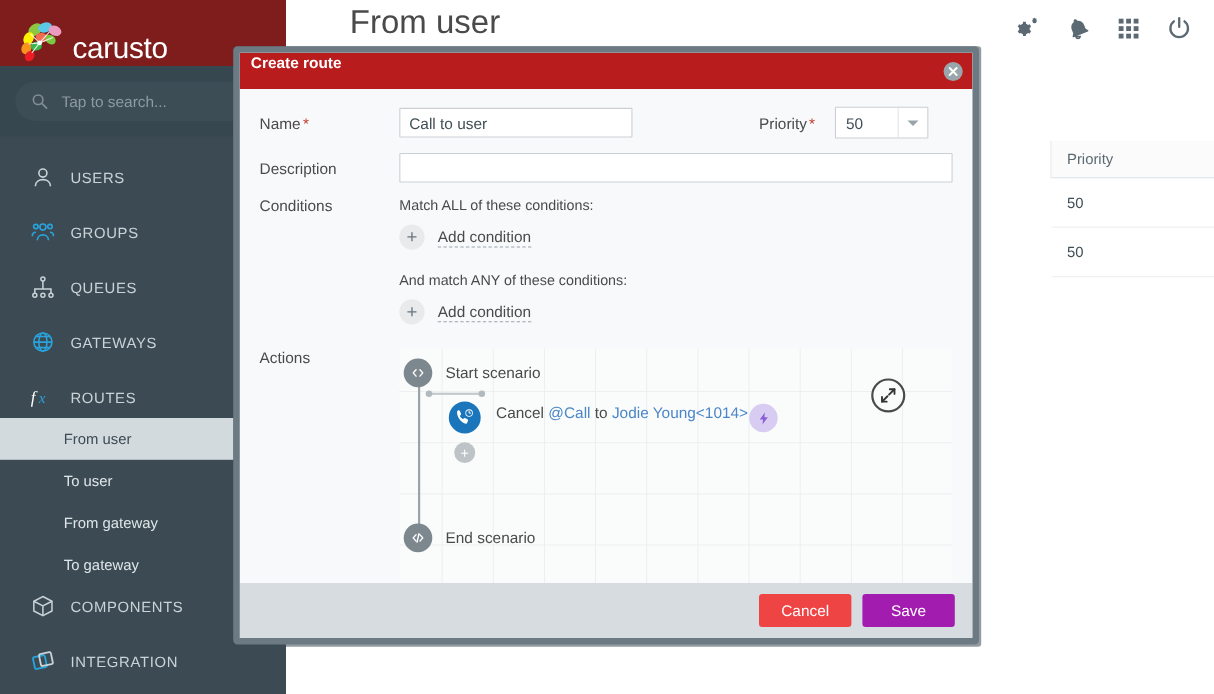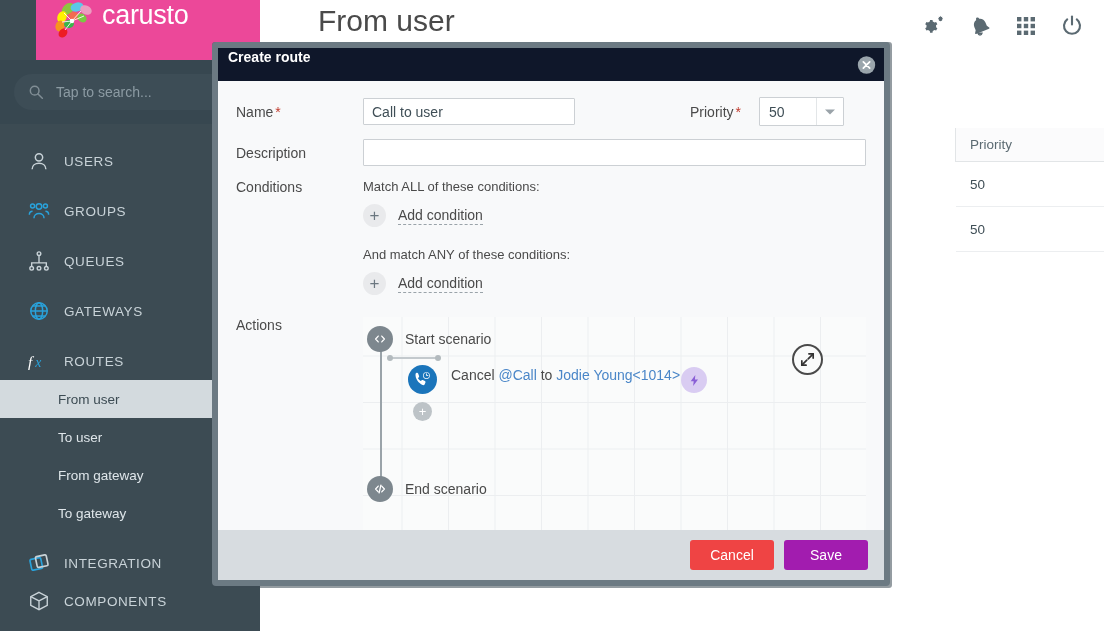--- a/index.html
+++ b/index.html
@@ -12,22 +12,22 @@
   }
   #app { position: relative; width: 1104px; height: 631px; }
 
   
   .sidebar {
     position: absolute; left: 0; top: 0;
     width: 260px; height: 631px;
     background: #3c4b53;
   }
   .brand {
-    height: 60px; display: flex; align-items: flex-start;
-    padding-left: 18px; background: #ec4899; margin-left: 36px;
+    height: 60px; display: flex; align-items: flex-end;
+    padding-left: 18px; background: #7f1d1d;
   }
   .brand-logo { width: 46px; height: 42px; position: relative; flex: none; }
   .brand-name {
     color: #ffffff; font-size: 27px; letter-spacing: -0.3px;
     margin-left: 2px; font-weight: 400;
   }
   .search-wrap {
     height: 64px; background: #374750;
     display: flex; align-items: center; padding: 0 14px;
   }
@@ -109,21 +109,21 @@
   .modal {
     position: absolute; left: 212px; top: 42px;
     width: 678px; height: 544px;
     border: 6px solid #6c7a83;
     border-radius: 4px;
     background: #fafafb;
     display: flex; flex-direction: column;
     overflow: hidden;
   }
   .modal-title-bar {
-    height: 33px; background: #0f172a; color: #ffffff;
+    height: 33px; background: #b91c1c; color: #ffffff;
     display: flex; align-items: center;
     padding: 0 8px 16px 10px; flex: none;
     position: relative;
   }
   .modal-title { font-size: 14px; font-weight: 700; }
   .modal-close {
     position: absolute; right: 8px; top: 50%;
     transform: translateY(-50%);
     width: 19px; height: 19px;
   }
@@ -351,34 +351,34 @@
       <div class="nav-sub">
         <span>To user</span>
       </div>
       <div class="nav-sub">
         <span>From gateway</span>
       </div>
       <div class="nav-sub">
         <span>To gateway</span>
       </div>
 
+      <div class="nav-item">
+        <svg class="nav-icon" viewBox="0 0 24 24" fill="none" stroke="#c9d3d8" stroke-width="1.5">
+          <path d="M12 2.5 21 7.2v9.6L12 21.5 3 16.8V7.2z"></path>
+            <path d="M12 11.8 21 7.2M12 11.8 3 7.2M12 11.8v9.7"></path>
+        </svg>
+        <span class="nav-label">COMPONENTS</span>
+      </div>
+
       <div class="nav-item group">
         <svg class="nav-icon" viewBox="0 0 24 24" fill="none" stroke-width="1.8">
           <rect x="3" y="7" width="12" height="12" rx="1.5" stroke="#29a3dc" transform="rotate(-12 9 13)"></rect>
           <rect x="9" y="4" width="12" height="12" rx="1.5" stroke="#c9d3d8" transform="rotate(-12 15 10)"></rect>
         </svg>
         <span class="nav-label">INTEGRATION</span>
-      </div>
-
-      <div class="nav-item">
-        <svg class="nav-icon" viewBox="0 0 24 24" fill="none" stroke="#c9d3d8" stroke-width="1.5">
-          <path d="M12 2.5 21 7.2v9.6L12 21.5 3 16.8V7.2z"></path>
-            <path d="M12 11.8 21 7.2M12 11.8 3 7.2M12 11.8v9.7"></path>
-        </svg>
-        <span class="nav-label">COMPONENTS</span>
       </div>
 
     </div>
   </div>
 
   <div class="main">
 
     <div class="main-header">
       <div class="page-title">From user</div>
       <div class="header-icons">

